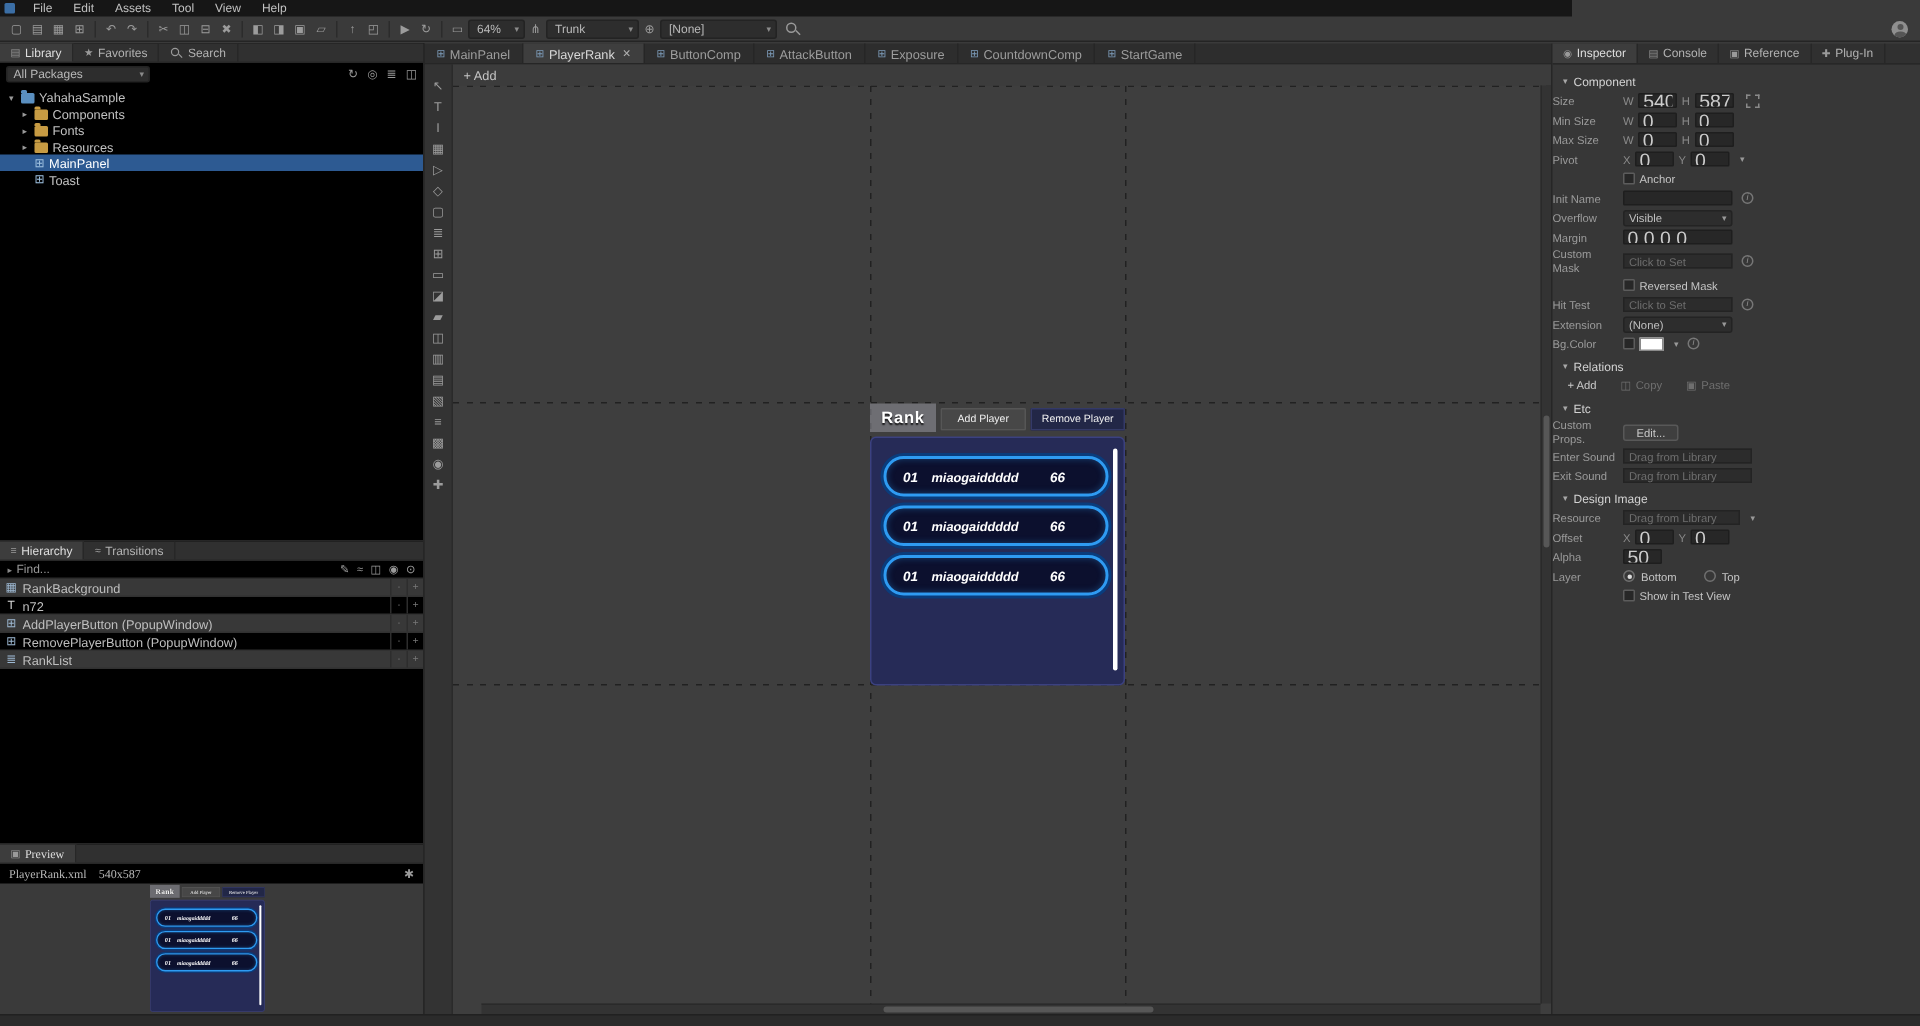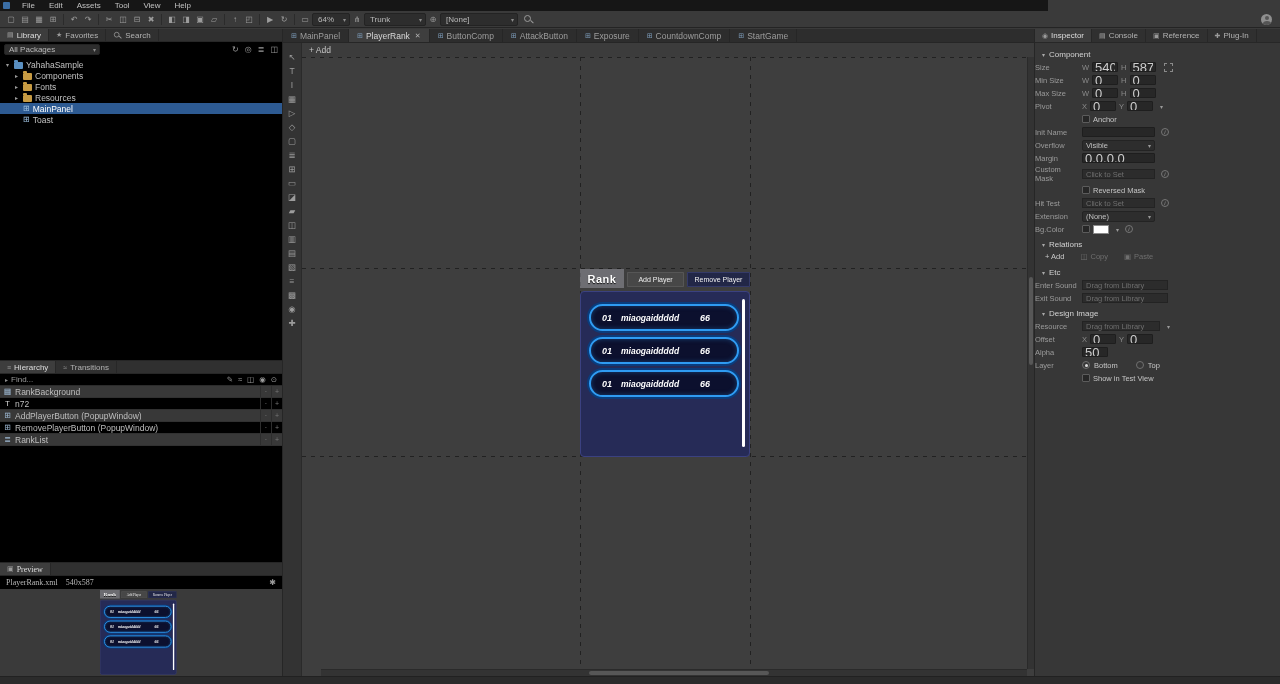--- a/index.html
+++ b/index.html
@@ -641,20 +641,26 @@
       <span class="rel-dis">
         <span>▣</span>
         <span>Paste</span>
       </span>
     </div>
 
     <div class="isec">
         <span>Etc</span>
       </div>
 
+    <div class="irow">
+      <div class="ilabel">Custom Props.</div>
+      <div class="ival">
+        <div class="editbtn">Edit...</div>
+      </div>
+    </div>
 
 
     <div class="irow">
       <div class="ilabel">Enter Sound</div>
       <div class="ival">
         <div class="dragfield">Drag from Library</div>
       </div>
     </div>
 
     <div class="irow">

